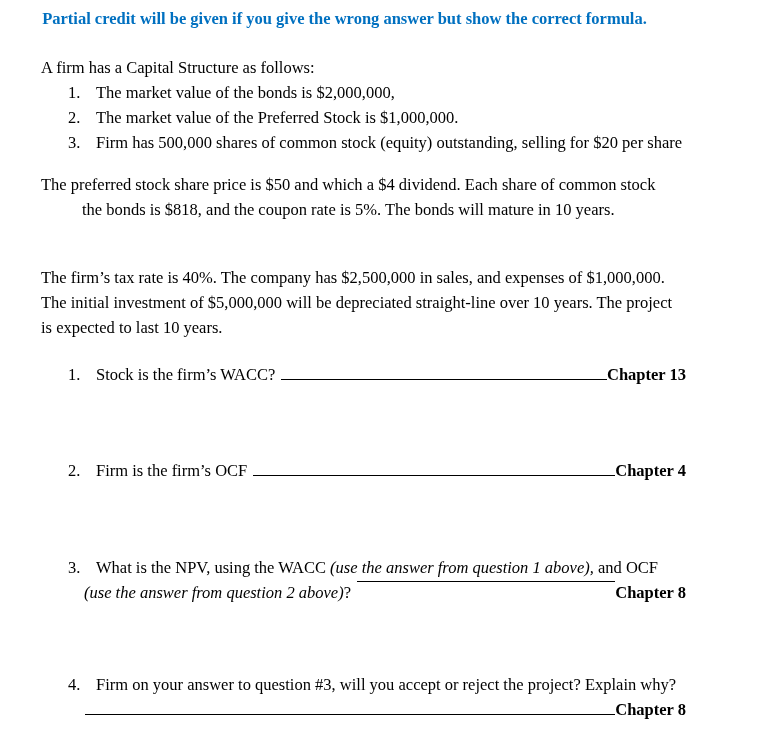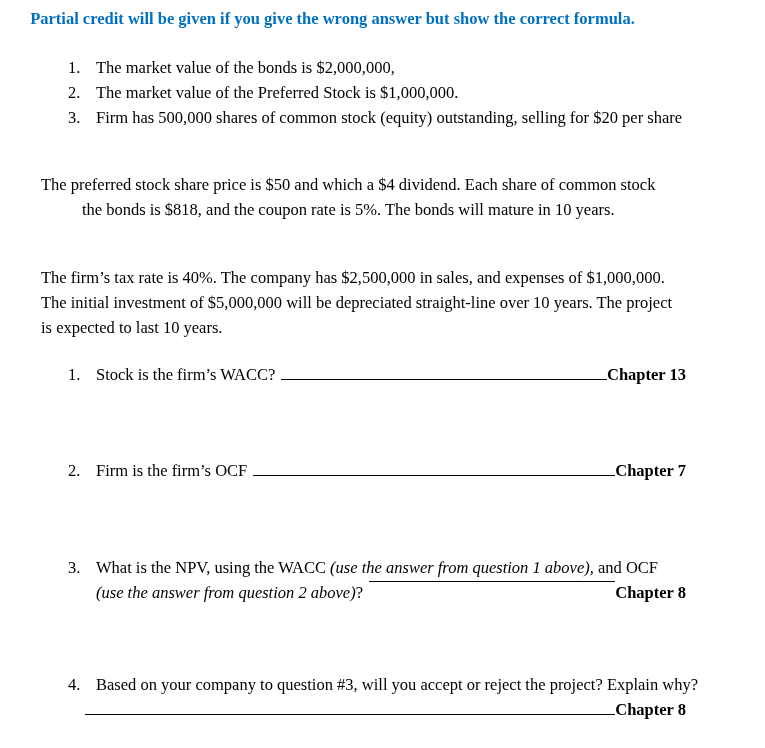--- a/index.html
+++ b/index.html
@@ -8,33 +8,33 @@
     width:765px;height:748px;
     background:#ffffff;
     font-family:"Liberation Serif","DejaVu Serif",serif;
     font-size:16.5px;
     line-height:25px;
     color:#000;
     overflow:hidden;
   }
   .header-banner{
     position:absolute;top:6px;left:0;width:665px;
-    text-align:center;font-weight:bold;
+    text-align:center;font-weight:bold;padding-left:12px;
   }
   .block{position:absolute;white-space:nowrap;}
   .intro{top:55px;left:41px;}
   .list-item{display:flex;margin-left:27px;}
   .num{display:inline-block;width:28px;flex:0 0 28px;}
   .para2{top:172px;left:41px;text-align:center;}
   .para3{top:265px;left:41px;}
   .q-row{display:flex;align-items:baseline;}
   .q1{top:362px;left:68px;width:618px;}
   .q2{top:458px;left:68px;width:618px;}
   .q3{top:555px;left:68px;width:618px;}
-  .q3 .line2{display:flex;align-items:flex-end;margin-left:28px;}
+  .q3 .line2{display:flex;align-items:flex-end;margin-left:16px;}
   .q4{top:672px;left:68px;width:618px;}
   .q4 .line2{display:flex;align-items:baseline;margin-left:17px;width:601px;}
   .blank{
     flex:1 1 auto;
     min-width:30px;
     border-bottom:1.5px solid #000;
     align-self:baseline;
     height:1px;
   }
   .gap{display:inline-block;width:6px;}
@@ -42,20 +42,21 @@
   .it{font-style:italic;}
 </style>
 </head>
 <body>
 
 <div class="page">
 
   <div class="header-banner" style="color:#0070C0;">Partial credit will be given if you give the wrong answer but show the correct formula.</div>
 
   <div class="block intro">
+    <div>A firm has a Capital Structure as follows:</div>
     <div class="list-item">
       <span class="num">1.</span>
       <span>The market value of the bonds is $2,000,000,</span>
     </div>
     <div class="list-item">
       <span class="num">2.</span>
       <span>The market value of the Preferred Stock is $1,000,000.</span>
     </div>
     <div class="list-item">
       <span class="num">3.</span>
@@ -80,40 +81,40 @@
     <span class="gap"></span>
     <span class="blank"></span>
     <span class="chapter">Chapter 13</span>
   </div>
 
   <div class="block q2 q-row">
     <span class="num">2.</span>
     <span>Firm is the firm’s OCF</span>
     <span class="gap"></span>
     <span class="blank"></span>
-    <span class="chapter">Chapter 7</span>
+    <span class="chapter">Chapter 4</span>
   </div>
 
   <div class="block q3">
     <div class="q-row">
       <span class="num">3.</span>
       <span><span>What is the NPV, using the WACC </span><span class="it">(use the answer from question 1 above),</span><span> and OCF</span></span>
     </div>
     <div class="line2">
       <span><span class="it">(use the answer from question 2 above)</span><span>?</span></span>
       <span class="gap"></span>
       <span class="blank"></span>
       <span class="chapter">Chapter 8</span>
     </div>
   </div>
 
   <div class="block q4">
     <div class="q-row">
       <span class="num">4.</span>
-      <span>Based on your company to question #3, will you accept or reject the project? Explain why?</span>
+      <span>Firm on your answer to question #3, will you accept or reject the project? Explain why?</span>
     </div>
     <div class="line2">
       <span class="blank"></span>
       <span class="chapter">Chapter 8</span>
     </div>
   </div>
 
 </div>
 
 </body></html>

